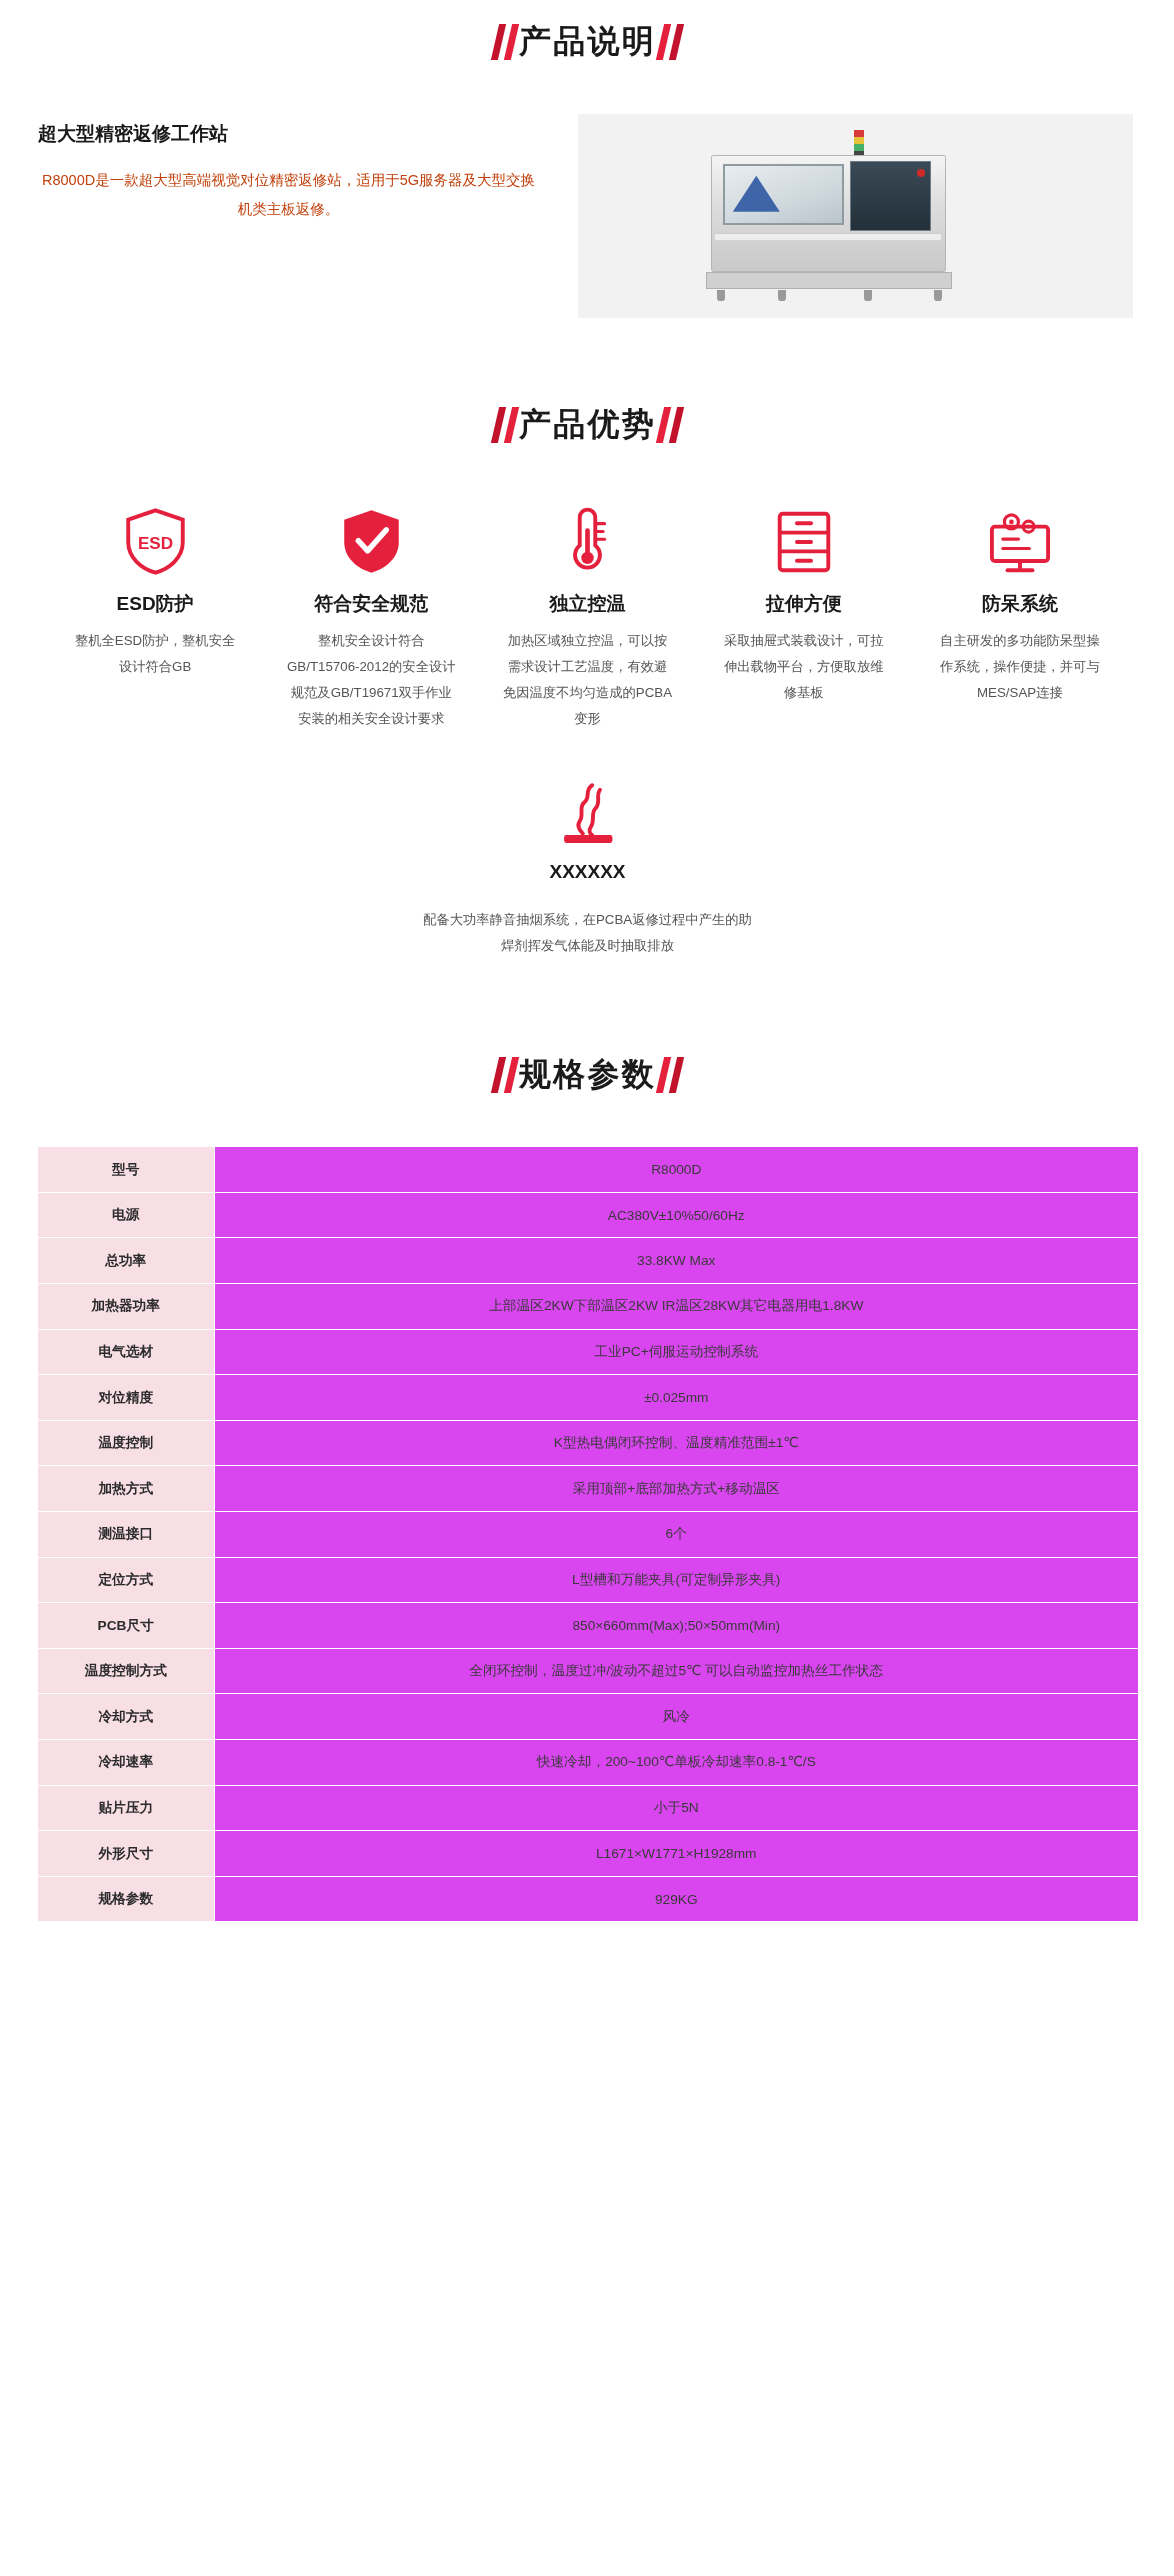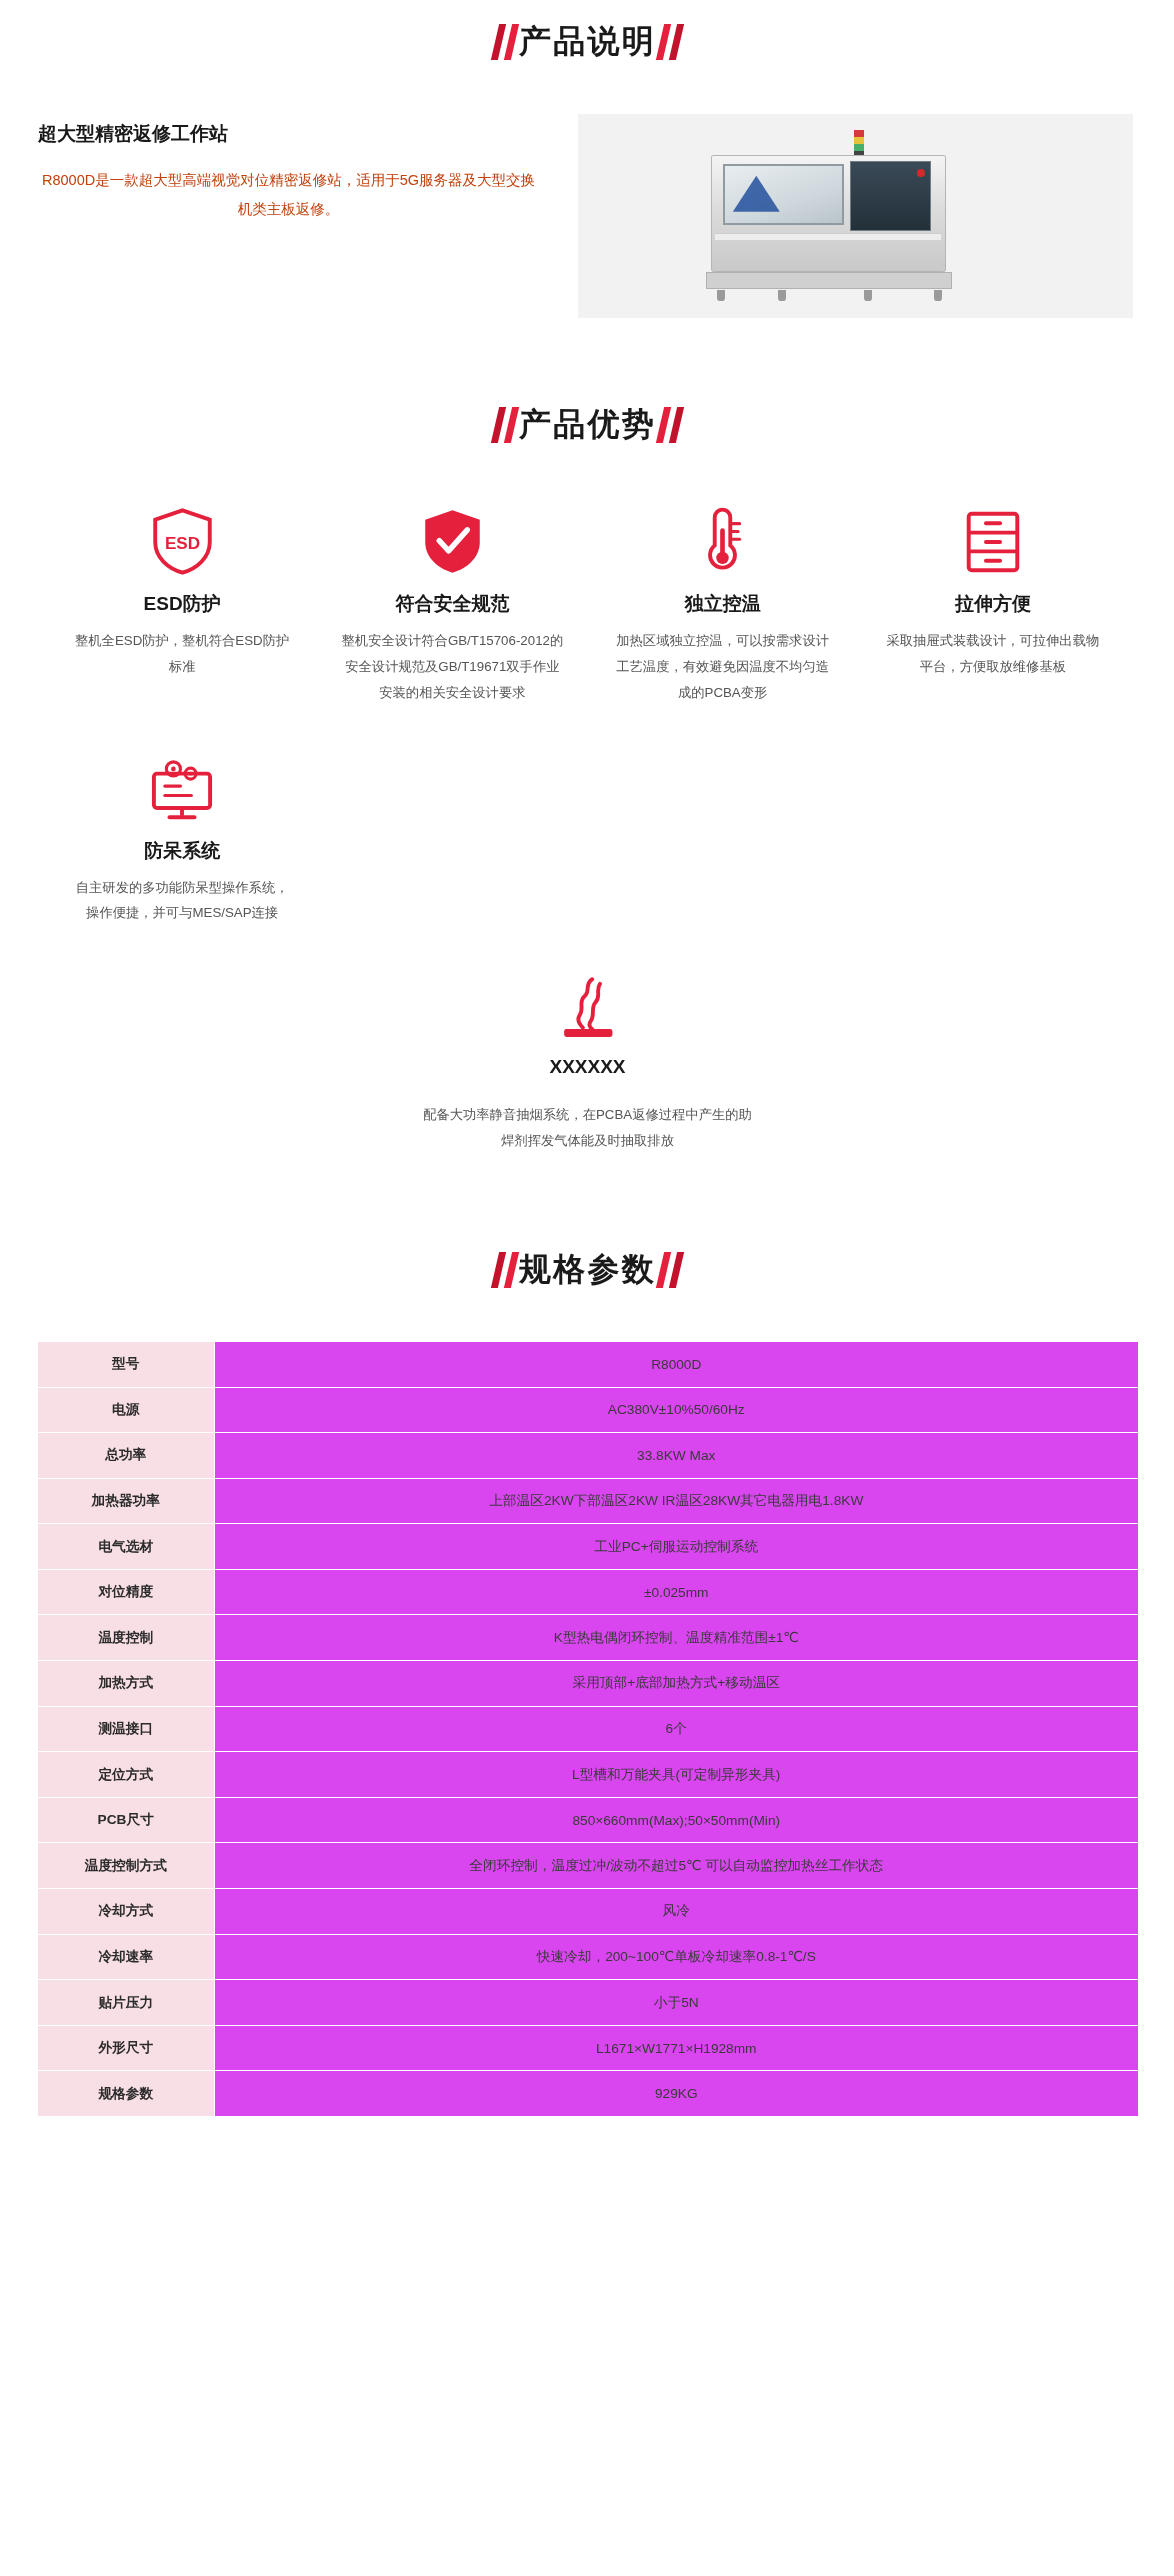--- a/index.html
+++ b/index.html
@@ -107,21 +107,21 @@
     position: absolute; left: 47px; top: 100px; width: 226px; height: 7px; background: #ededed; border-top: 0.8px solid #cccccc;
   }
   .m-red {
     position: absolute; left: 249px; top: 36px; width: 7.8px; height: 7.8px; background: #cf2b2b; border-radius: 50%;
   }
 
   
   .adv-section { margin-top: 85px; }
   .adv-grid {
     display: grid;
-    grid-template-columns: repeat(4, 1fr);
+    grid-template-columns: repeat(5, 1fr);
     row-gap: 44px;
     padding: 56px 47px 0 47px;
   }
   .adv-item { text-align: center; padding: 0 23.5px; }
   .adv-icon { height: 72px; display: flex; align-items: flex-end; justify-content: center; }
   .adv-name {
     font-size: 19px;
     font-weight: bold;
     color: #1a1a1a;
     margin-top: 15.7px;
@@ -220,21 +220,21 @@
     <div class="adv-grid">
 
       <div class="adv-item">
         <div class="adv-icon">
           <svg width="61" height="67" viewBox="0 0 78 86">
             <path d="M39 3 L74 15 V44 C74 64 57 78 39 83 C21 78 4 64 4 44 V15 Z" fill="none" stroke="#e5203c" stroke-width="5"></path>
             <text x="39" y="52" font-size="22" font-family="Liberation Sans, sans-serif" font-weight="bold" fill="#e5203c" text-anchor="middle">ESD</text>
           </svg>
         </div>
         <div class="adv-name">ESD防护</div>
-        <div class="adv-desc">整机全ESD防护，整机符合ESD防护标准</div>
+        <div class="adv-desc">整机全ESD防护，整机安全设计符合GB</div>
       </div>
 
       <div class="adv-item">
         <div class="adv-icon">
           <svg width="61" height="67" viewBox="0 0 78 86">
             <path d="M39 3 L74 15 V44 C74 64 57 78 39 83 C21 78 4 64 4 44 V15 Z" fill="#e5203c"></path>
             <path d="M22 42 L34 55 L58 28" fill="none" stroke="#ffffff" stroke-width="7" stroke-linecap="round" stroke-linejoin="round"></path>
           </svg>
         </div>
         <div class="adv-name">符合安全规范</div>

